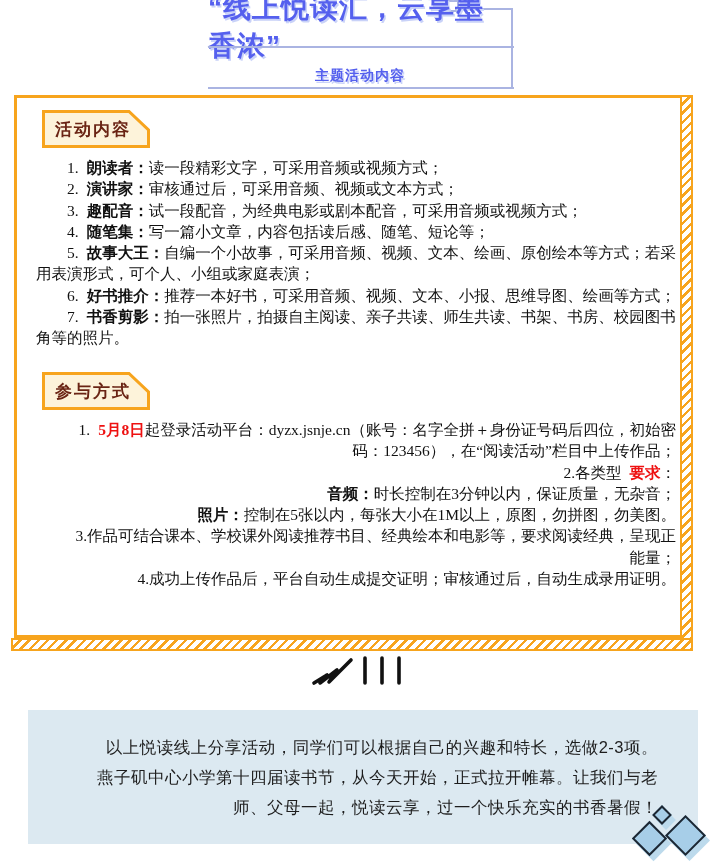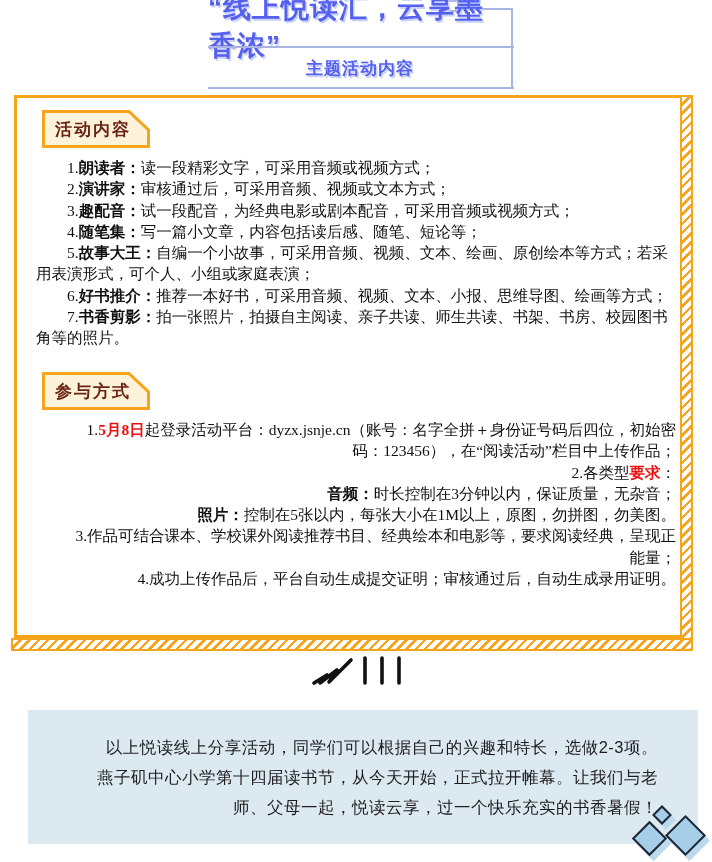--- a/index.html
+++ b/index.html
@@ -5,21 +5,21 @@
   html,body{margin:0;padding:0;background:#fff;}
   #page{position:relative;width:712px;height:862px;background:#ffffff;overflow:hidden;
         font-family:"Liberation Serif","DejaVu Serif",serif;}
 
   
   .hline{position:absolute;background:#aab4e2;}
   .title-row{position:absolute;left:208px;width:304px;display:flex;align-items:center;justify-content:center;
              font-family:"Liberation Sans","DejaVu Sans",sans-serif;font-weight:bold;color:#5560ee;
              text-shadow:1.5px 2px 0 #c9d2f8;letter-spacing:1px;}
   #title-row1{top:8px;height:38px;font-size:28px;}
-  #title-row2{top:48px;height:40px;font-size:17px;}
+  #title-row2{top:56px;height:40px;font-size:14px;}
   #title-divider{left:208px;top:46px;width:306px;height:2px;}
   #title-bottom{left:208px;top:87px;width:306px;height:2px;}
   #title-right{left:511px;top:8px;width:2px;height:81px;}
   #title-top{left:455px;top:8px;width:58px;height:2px;}
   #title-knot{position:absolute;left:447px;top:0px;width:8px;height:8px;border:2px solid #aab4e2;background:#fff;}
 
   
   #main-box{position:absolute;left:14px;top:95px;width:666px;height:543px;box-sizing:border-box;
             border:3px solid #f7a41d;border-right:none;background:#fff;}
   .hatch{position:absolute;box-sizing:border-box;border:2px solid #f7a41d;
@@ -34,21 +34,21 @@
        font-family:"Liberation Sans","DejaVu Sans",sans-serif;font-weight:bold;font-size:17px;
        color:#6a2414;letter-spacing:2px;}
   #tag-activity{left:42px;top:110px;}
   #tag-participation{left:42px;top:372px;}
 
   
   .textblock{position:absolute;left:36px;width:640px;font-size:15.5px;line-height:21.3px;color:#111;}
   #activity-list{top:157px;}
   #participation-list{top:419px;text-align:right;}
   .li{margin:0;text-indent:2em;}
-  .li b{font-weight:bold;}
+  .li b{font-weight:bold;margin-left:8px;}
   .red{color:#ee1111;font-weight:bold;}
 
   
   #scribble{position:absolute;left:310px;top:654px;width:110px;height:36px;}
 
   
   #footer-box{position:absolute;left:28px;top:710px;width:670px;height:134px;background:#dce9f1;
               box-sizing:border-box;padding:22px 40px 0 14px;
               font-family:"Liberation Sans","DejaVu Sans",sans-serif;font-size:16.5px;line-height:30px;color:#1d1d1d;text-align:right;}
   #footer-box p{margin:0;text-indent:2em;letter-spacing:0.5px;}

